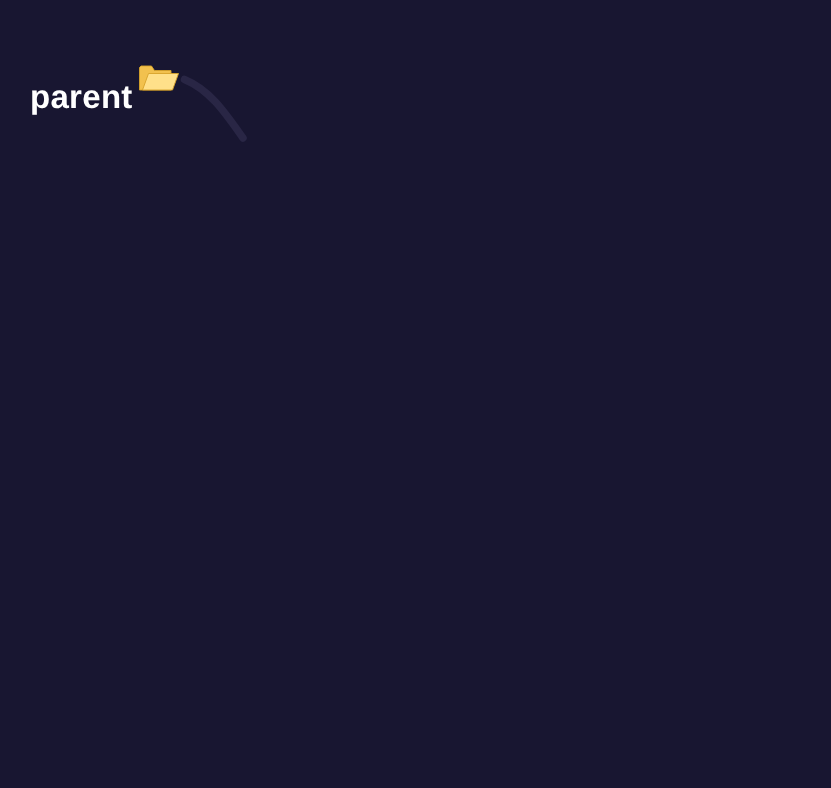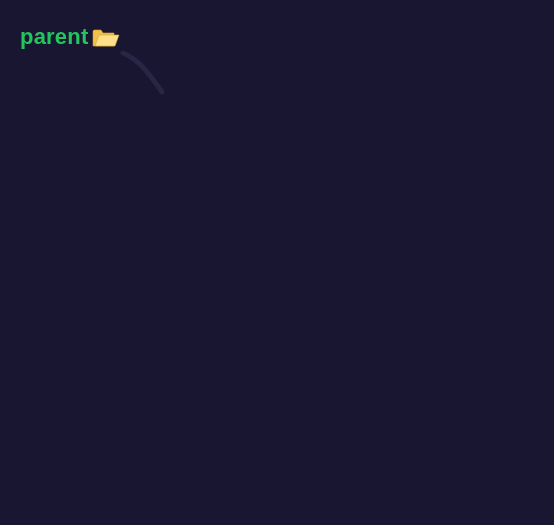--- a/index.html
+++ b/index.html
@@ -17,24 +17,25 @@
     height: 100%;
   }
   .node {
     position: absolute;
     display: flex;
     align-items: center;
     gap: 4px;
     white-space: nowrap;
   }
   .node-label {
-    color: #22c55e;
+    color: #ffffff;
     font-size: 22px;
     font-weight: 700;
     letter-spacing: 0.2px;
+    margin-top: 28px;
   }
   .folder-icon {
     width: 26px;
     height: 20px;
     display: inline-block;
     position: relative;
   }
   .folder-icon svg {
     display: block;
   }

